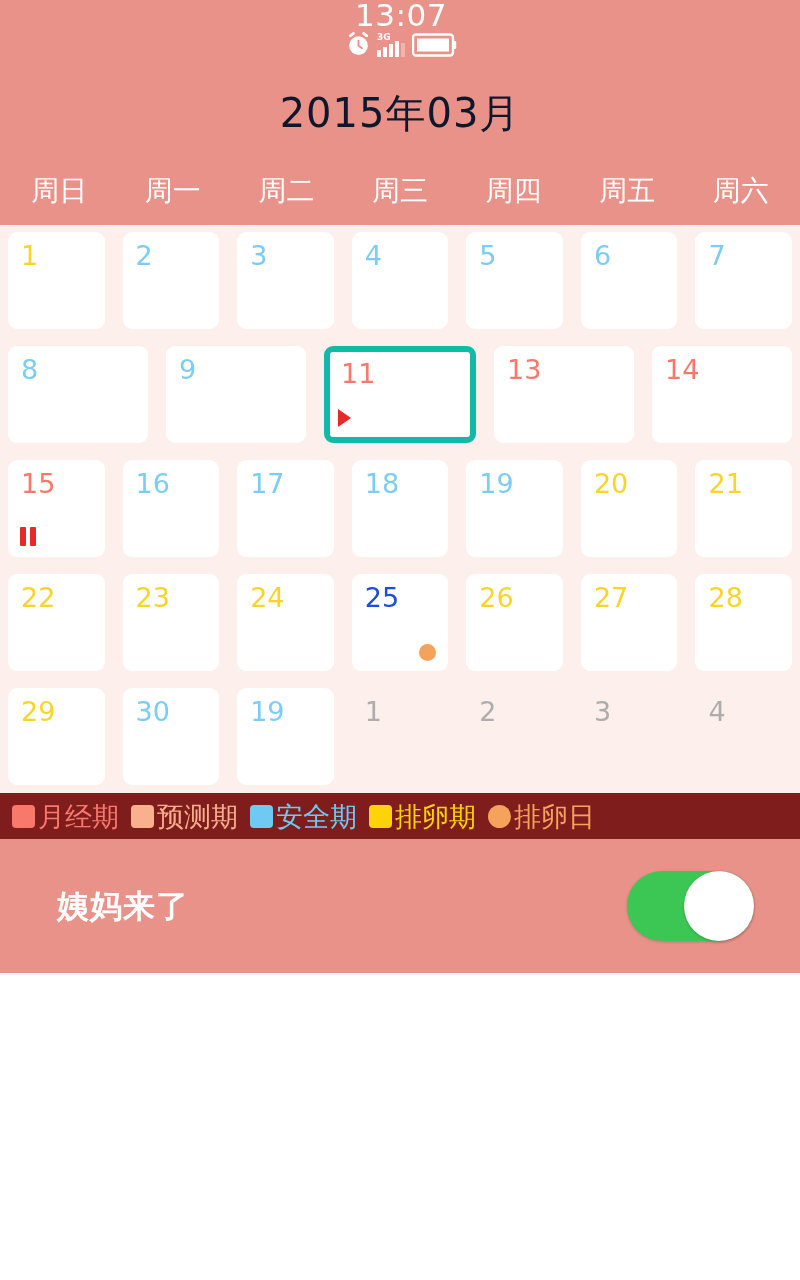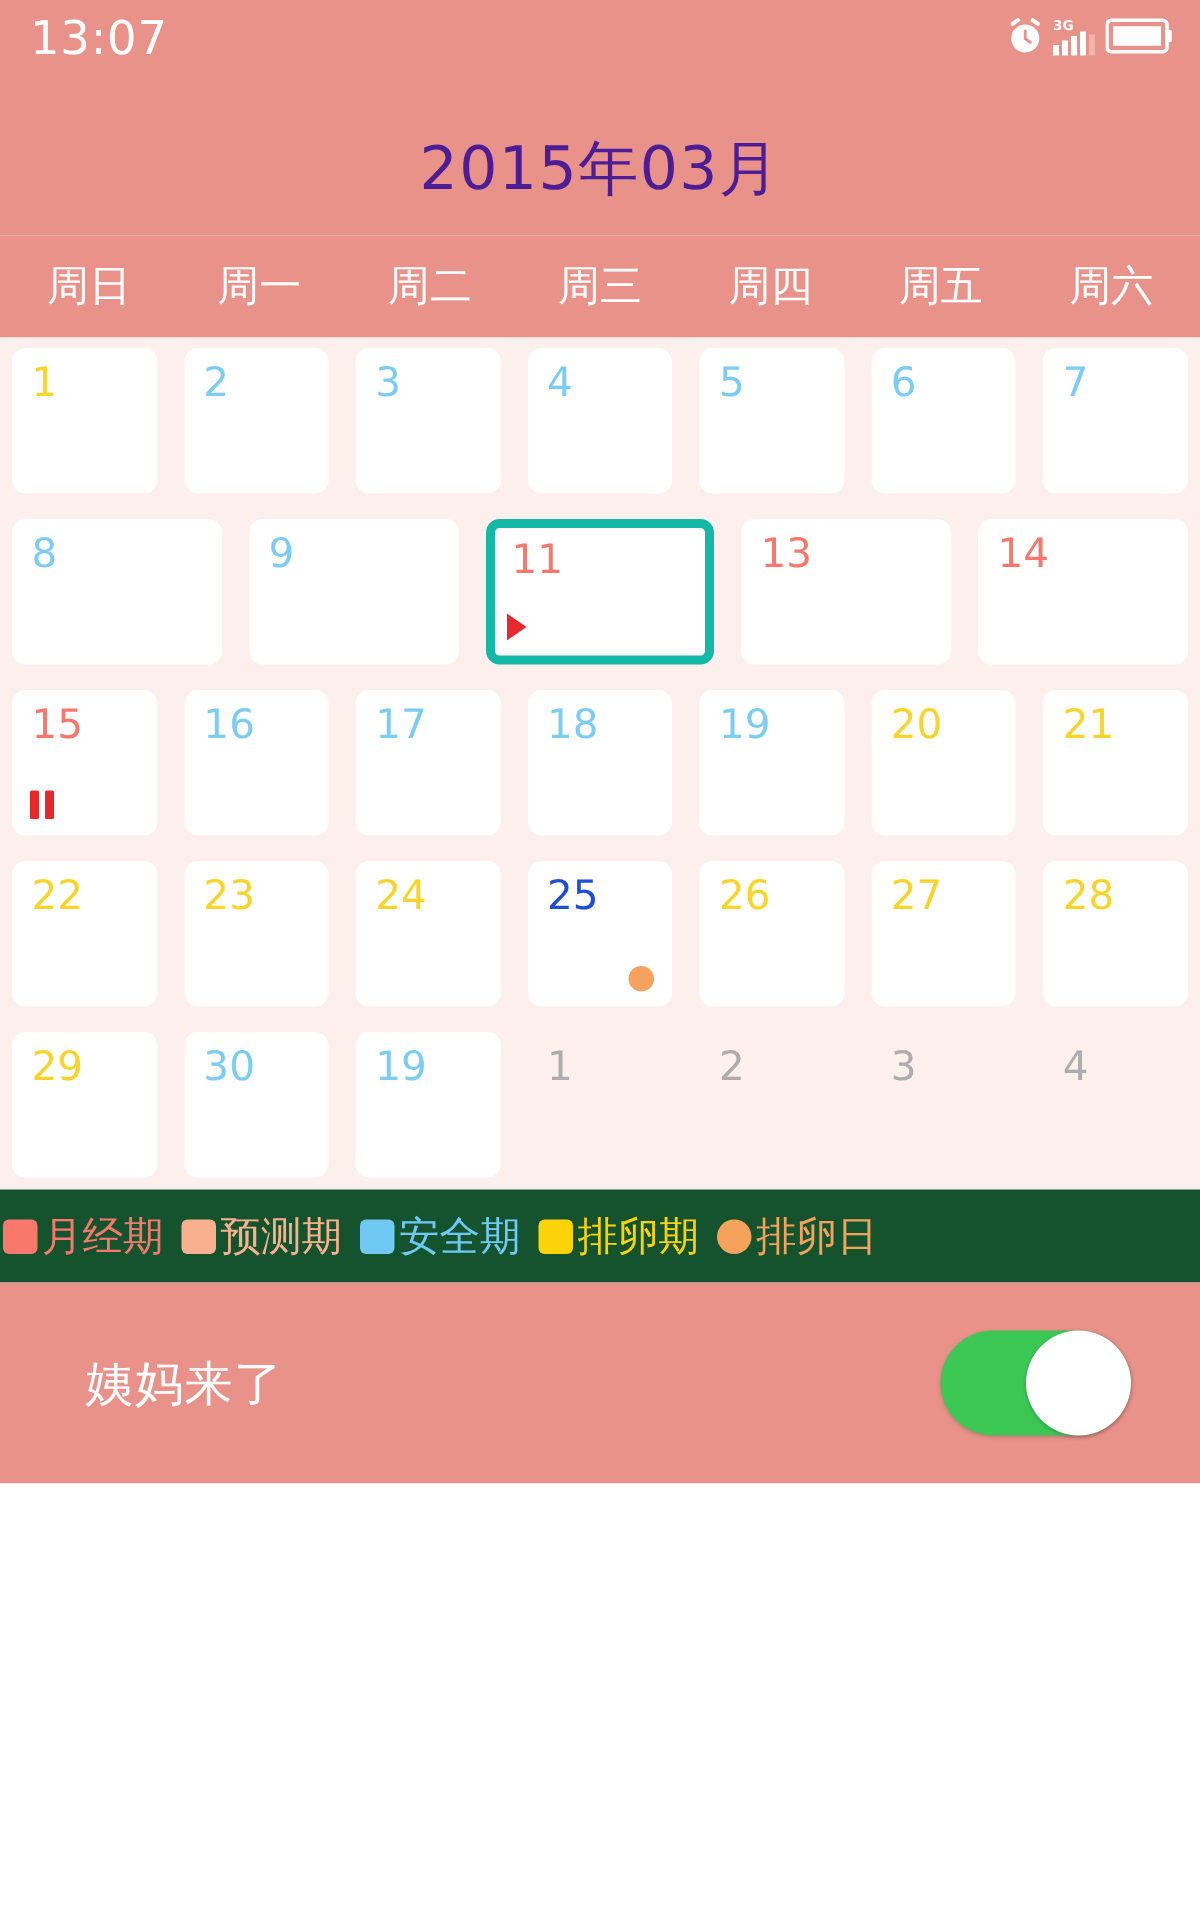--- a/index.html
+++ b/index.html
@@ -24,20 +24,21 @@
   
   .statusbar {
     position: relative;
     height: 52px;
     background: #E89289;
     display: flex;
     align-items: center;
     justify-content: space-between;
     padding: 0 18px 0 20px;
     box-sizing: border-box;
+    flex-direction: column;
   }
   .status-time {
     color: #ffffff;
     font-size: 31px;
     letter-spacing: 0.5px;
     line-height: 1;
   }
   .status-icons {
     display: flex;
     align-items: center;
@@ -49,21 +50,21 @@
 
   
   .titlebar {
     background: #E89289;
     height: 105px;
     display: flex;
     align-items: center;
     justify-content: center;
   }
   .title-text {
-    color: #4c1d95;
+    color: #0f172a;
     font-size: 40px;
     letter-spacing: 1px;
     line-height: 1;
     margin-top: 16px;
   }
 
   
   .weekbar {
     background: #E89289;
     height: 68px;
@@ -159,25 +160,25 @@
     right: 12px;
     bottom: 10px;
     width: 17px;
     height: 17px;
     border-radius: 50%;
     background: #F5A35C;
   }
 
   
   .legend {
-    background: #14532d;
-    height: 62px;
-    display: flex;
-    align-items: center;
-    padding-left: 2px;
+    background: #7f1d1d;
+    height: 46px;
+    display: flex;
+    align-items: center;
+    padding-left: 12px;
     box-sizing: border-box;
   }
   .legend-item {
     display: flex;
     align-items: center;
     margin-right: 12px;
   }
   .legend-swatch {
     width: 23px;
     height: 23px;
@@ -194,20 +195,21 @@
 
   
   .toggle-panel {
     background: #E89289;
     height: 134px;
     display: flex;
     align-items: center;
     justify-content: space-between;
     padding: 0 46px 0 57px;
     box-sizing: border-box;
+    font-weight: bold;
   }
   .toggle-label {
     color: #ffffff;
     font-size: 32px;
     line-height: 1;
     letter-spacing: 1px;
   }
   .switch {
     position: relative;
     width: 127px;

